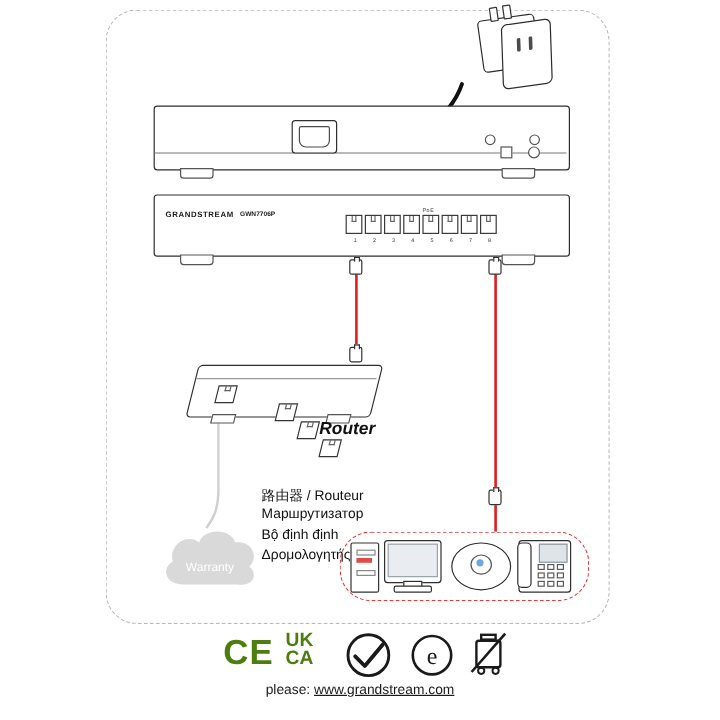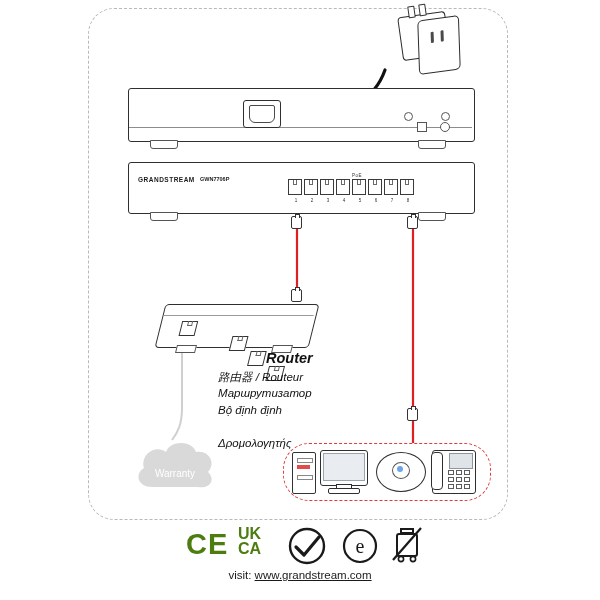--- a/index.html
+++ b/index.html
@@ -212,23 +212,23 @@
     left: 218px; top: 350px;
     font-size: 14.5px;
     font-weight: bold;
     font-style: italic;
     color: #111;
     margin-left: 48px;
   }
   .router-alt {
     left: 218px;
     font-size: 11.5px;
-    font-style: italic;
     color: #111;
     white-space: nowrap;
+    margin-top: 36px;
   }
   #cloud-label {
     left: 148px; top: 468px;
     width: 54px;
     text-align: center;
     font-size: 10px;
     color: #ffffff;
   }
 
   
@@ -503,21 +503,21 @@
     <div class="abs rport" style="left:96px; top:16px;"></div>
     <div class="abs rport" style="left:118px; top:16px;"></div>
   </div>
   <div class="abs router-foot" style="left:176px; top:345px; transform:skewX(-14deg);"></div>
   <div class="abs router-foot" style="left:272px; top:345px; transform:skewX(-14deg);"></div>
 
   <div class="abs" id="router-title">Router</div>
   <div class="abs router-alt" style="top:370px;">路由器 / Routeur</div>
   <div class="abs router-alt" style="top:387px;">Маршрутизатор</div>
   <div class="abs router-alt" style="top:404px;">Bộ định định</div>
-  <div class="abs router-alt" style="top:437px;text-align:center;">Δρομολογητής</div>
+  <div class="abs router-alt" style="top:421px;text-align:center;">Δρομολογητής</div>
 
   <div class="abs" id="cloud-label">Warranty</div>
 
   <div class="abs" id="endpoint-box"></div>
 
   <div class="abs tower">
     <div class="abs tower-slot" style="left:4px; top:5px;"></div>
     <div class="abs tower-red" style="left:4px; top:12px;"></div>
     <div class="abs tower-slot" style="left:4px; top:22px;"></div>
   </div>
@@ -549,17 +549,17 @@
   <div class="abs" id="cert-row">
     <div class="cert" id="cert-ce">CE</div>
     <div class="cert" id="cert-ukca">
       <div>UK</div>
       <div>CA</div>
     </div>
   </div>
 
   <div class="abs" id="footer">
     <div>
-      <span>visit: </span><span class="url">www.grandstream.com</span>
+      <span>please: </span><span class="url">www.grandstream.com</span>
     </div>
   </div>
 
 </div>
 
 </body></html>

